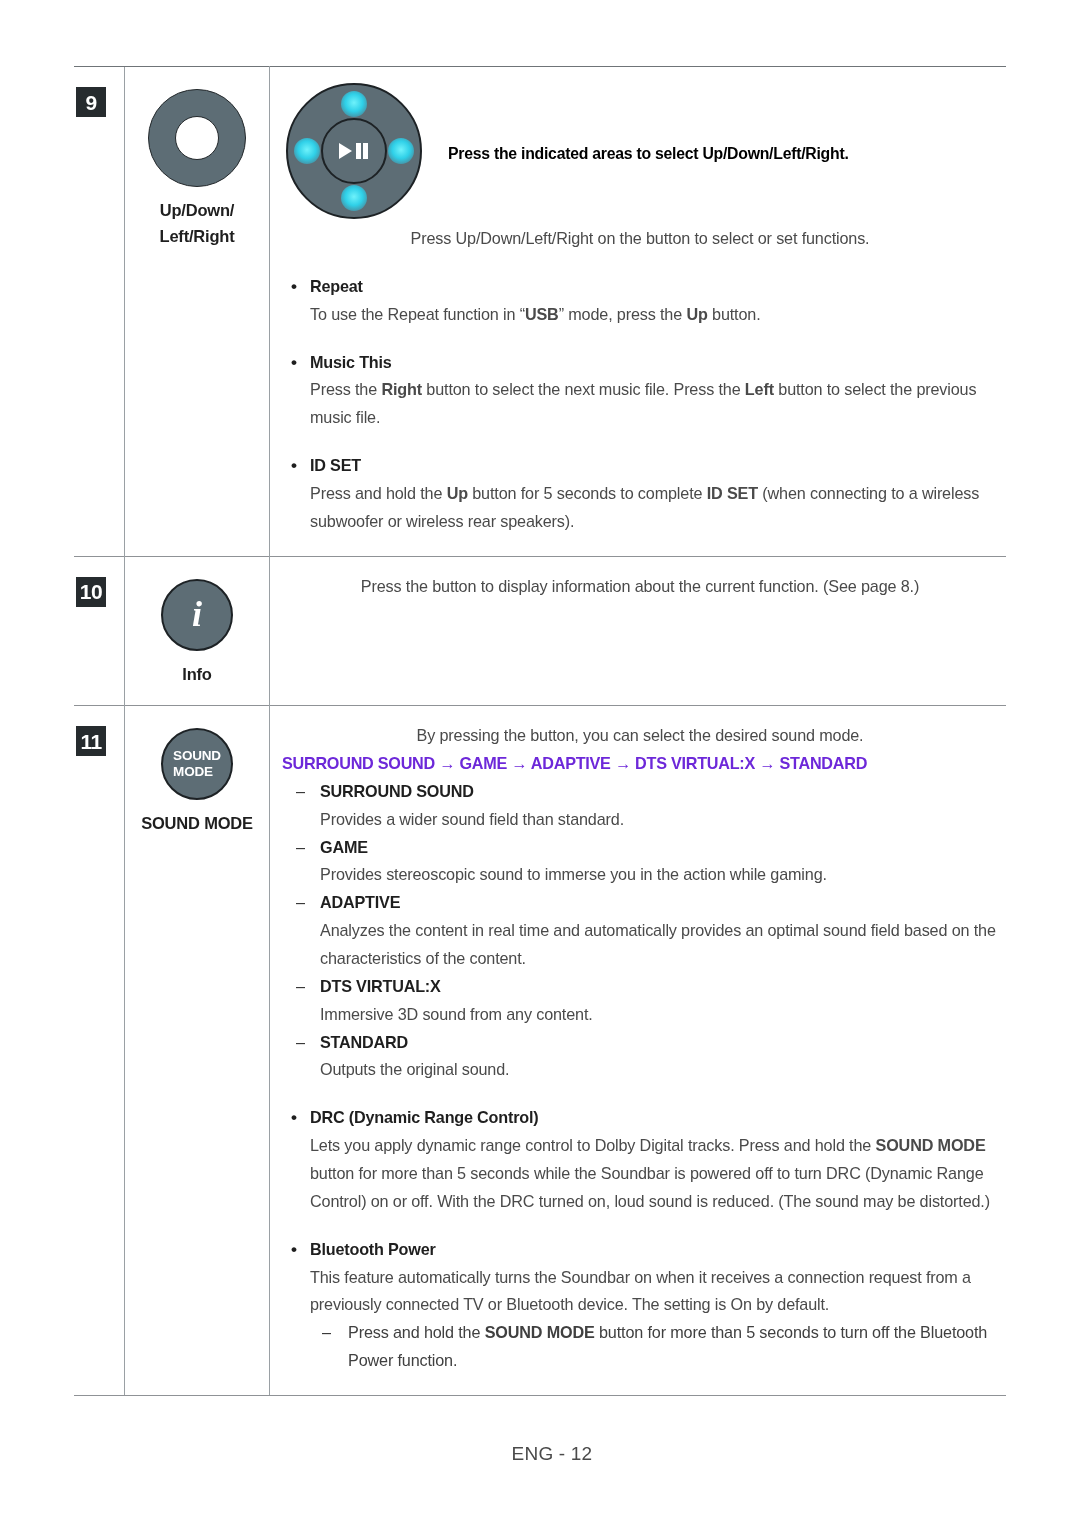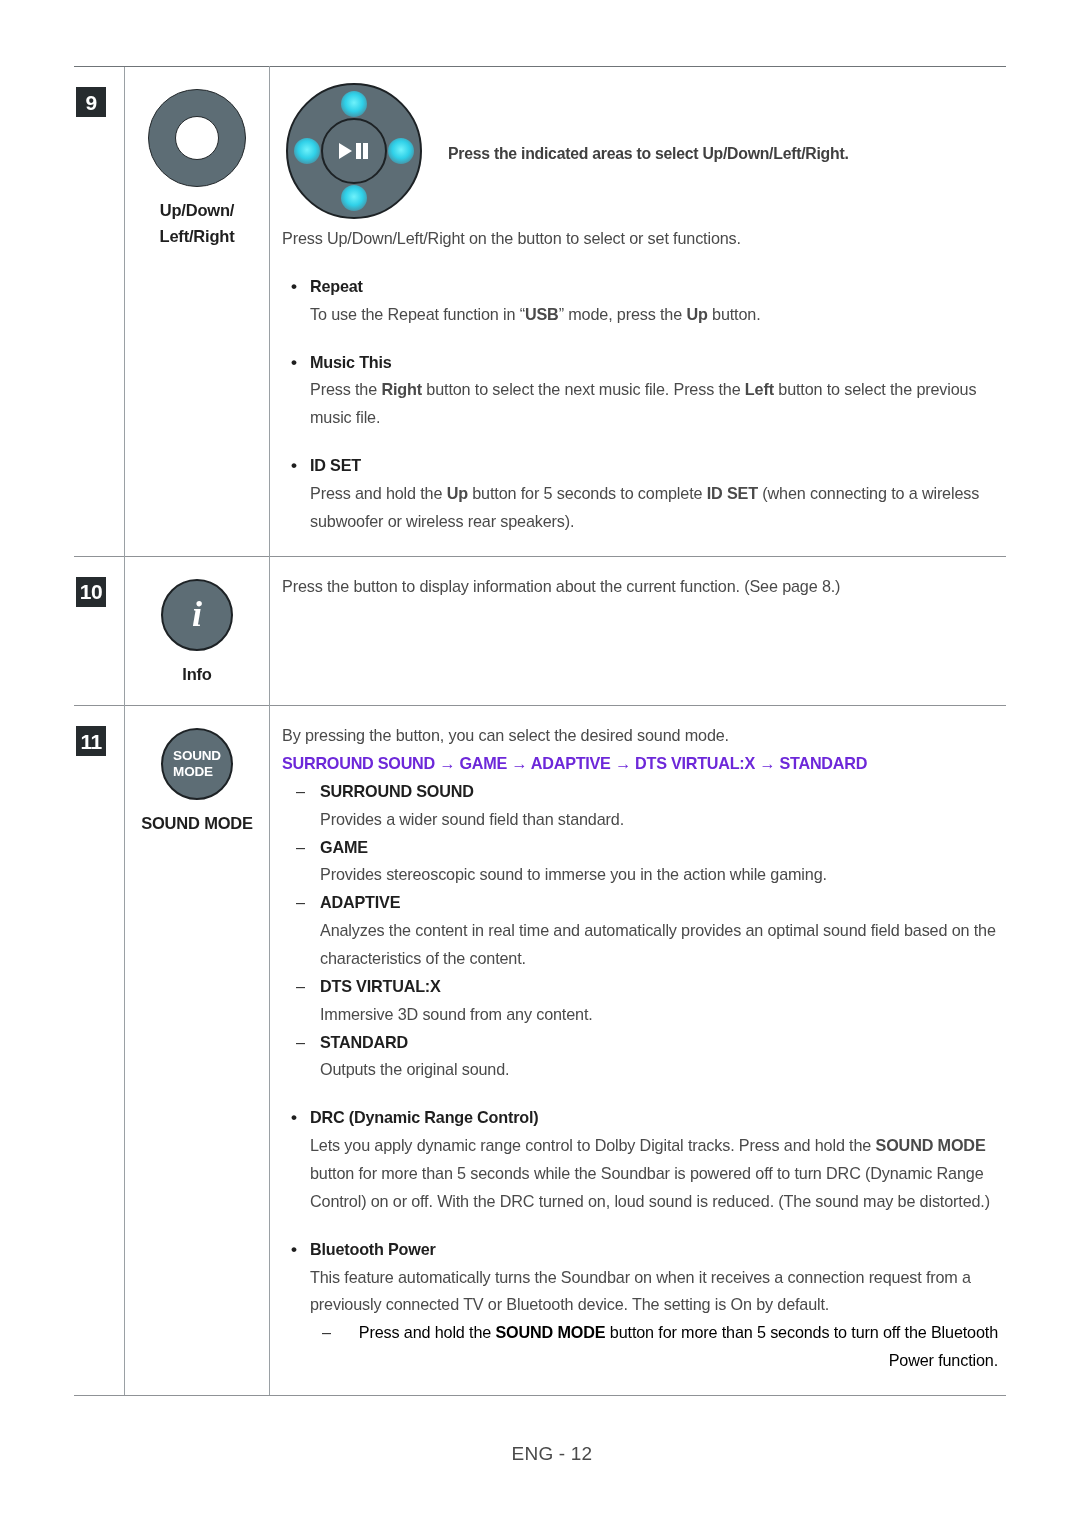--- a/index.html
+++ b/index.html
@@ -200,30 +200,31 @@
   }
   .dpad .dot.up    { left: 50%; top: 6px;    transform: translateX(-50%); }
   .dpad .dot.down  { left: 50%; bottom: 6px; transform: translateX(-50%); }
   .dpad .dot.left  { top: 50%;  left: 6px;   transform: translateY(-50%); }
   .dpad .dot.right { top: 50%;  right: 6px;  transform: translateY(-50%); }
 
   
   .lead-bold {
     font-size: 15.8px;
     font-weight: bold;
-    color: #404040;
+    color: #000000;
     padding-top: 62px;
     letter-spacing: -0.25px;
   }
   .para {
     font-size: 16.2px;
     color: #4a4a4a;
     line-height: 1.72;
     letter-spacing: -0.15px;
     margin: 0;
+    text-align: center;
   }
 
   .clearer { clear: both; height: 0; }
 
   .bullet-list { margin: 0; padding: 0; list-style: none; }
   .bullet-list > li { position: relative; }
 
   .bul-head {
     position: relative;
     padding-left: 28px;
@@ -272,24 +273,23 @@
     font-size: 16.2px;
     color: #4a4a4a;
     line-height: 1.72;
     letter-spacing: -0.15px;
   }
 
   .sub-dash {
     position: relative;
     padding-left: 66px;
     font-size: 16.2px;
-    color: #000000;
+    color: #404040;
     line-height: 1.72;
     letter-spacing: -0.15px;
-    text-align: right;
   }
   .sub-dash::before {
     content: "\2013";
     position: absolute;
     left: 40px;
     top: 0;
     color: #333333;
   }
 
   .seq-line {

